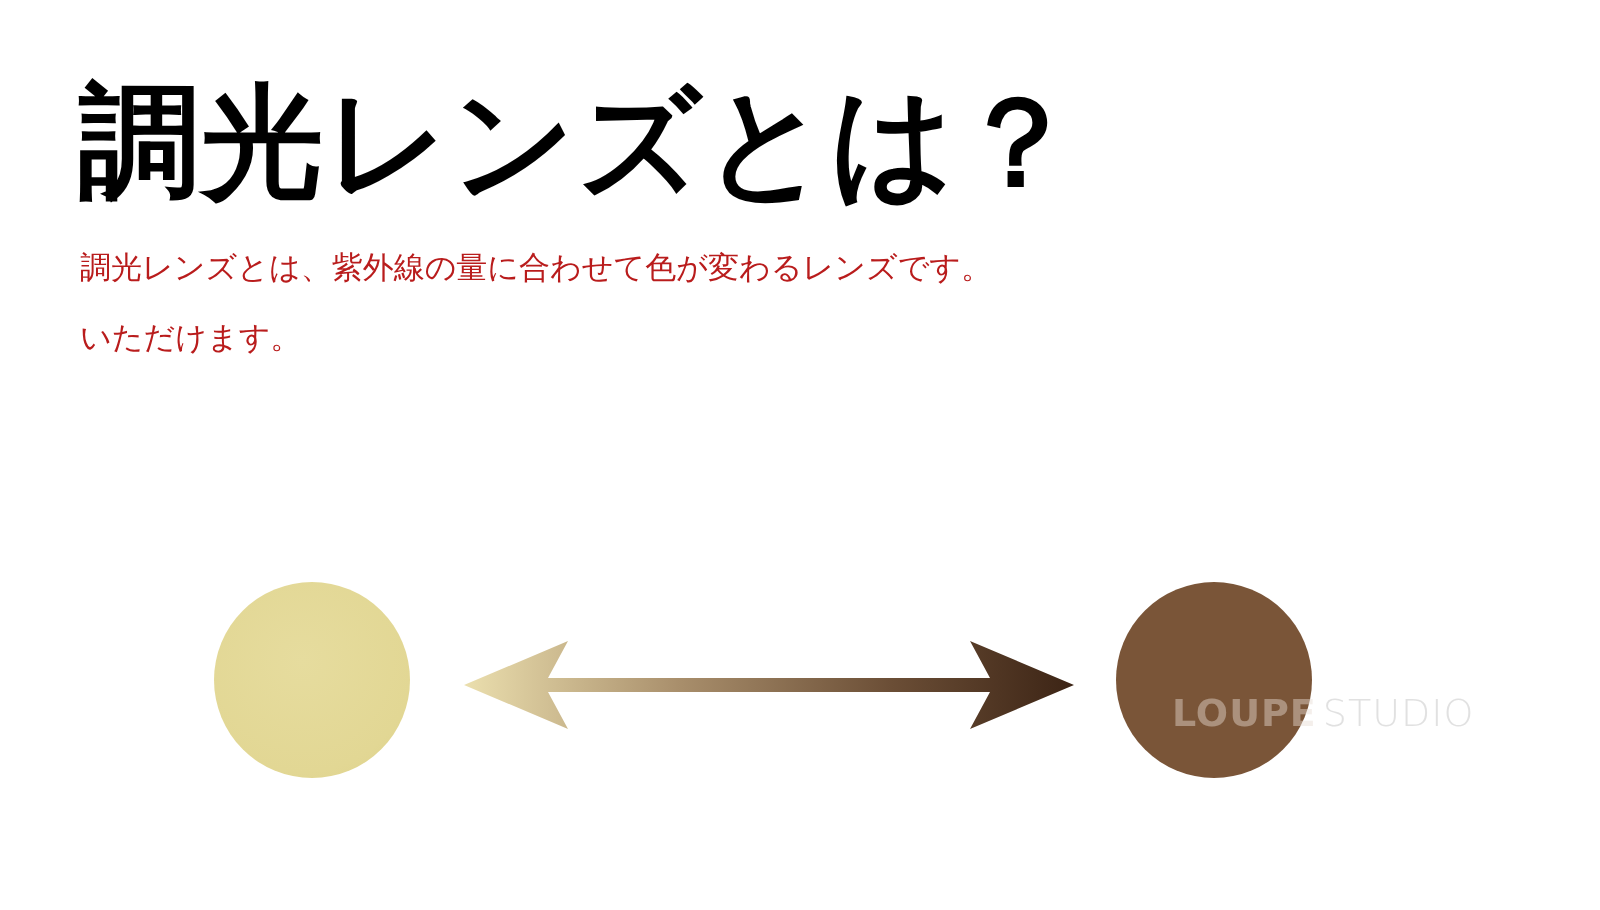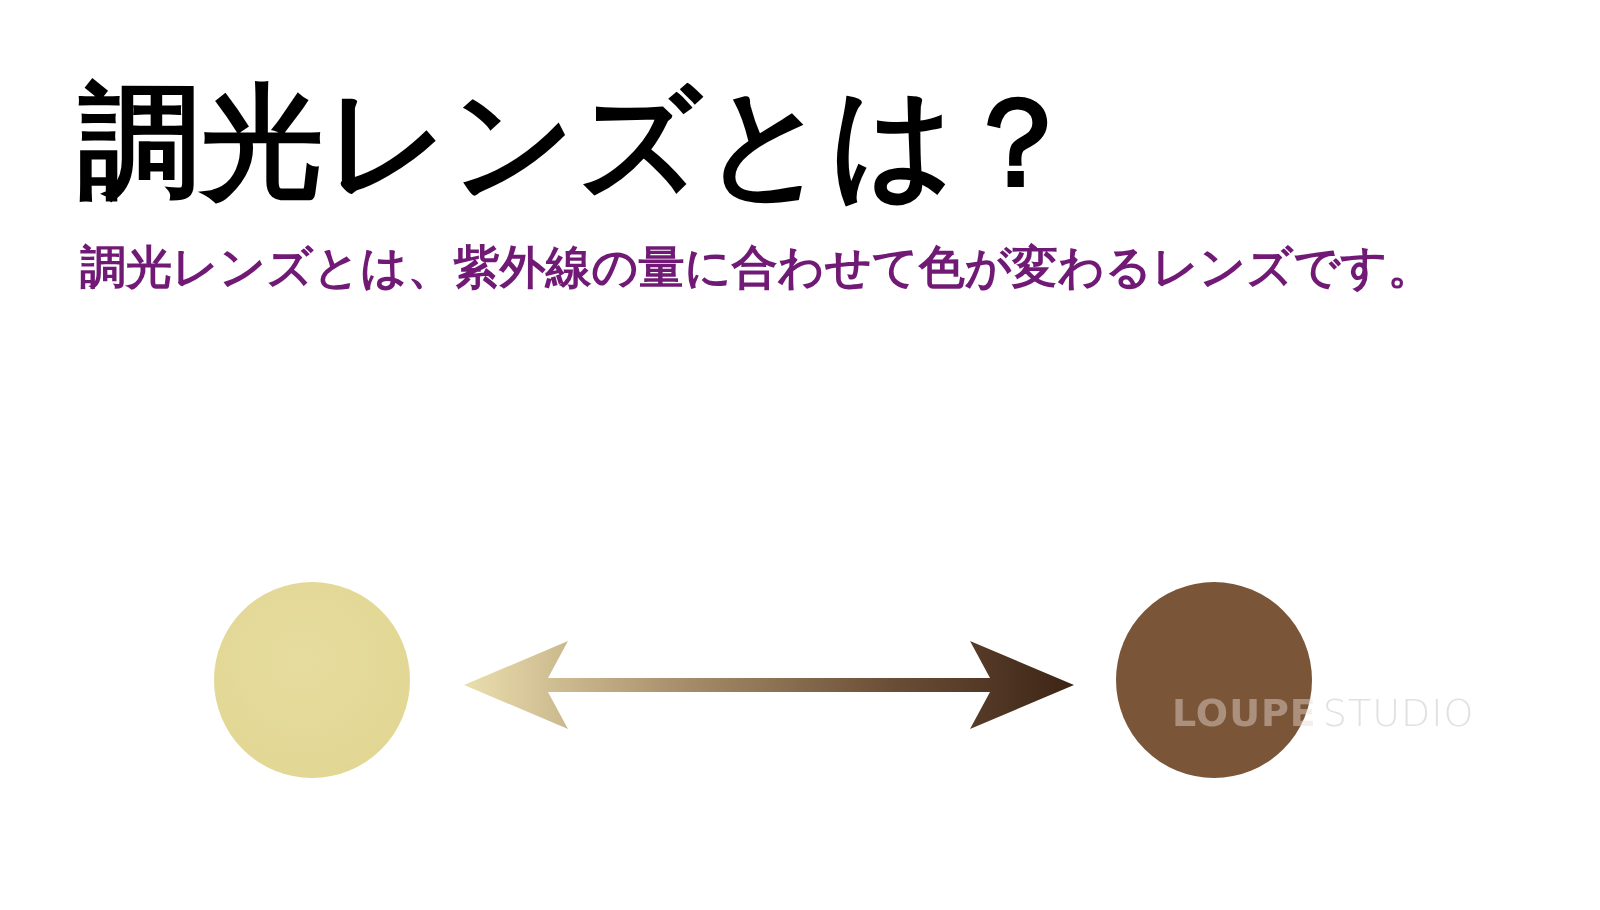--- a/index.html
+++ b/index.html
@@ -28,24 +28,24 @@
       white-space: nowrap;
       transform: scaleX(0.98);
       transform-origin: left top;
     }
     .body-text {
       position: absolute;
       left: 80px;
       top: 232px;
       width: 1440px;
       margin: 0;
-      font-size: 46px;
+      font-size: 31px;
       line-height: 70px;
-      font-weight: 700;
-      color: #701a75;
+      font-weight: 400;
+      color: #b91c1c;
     }
     .body-text .line {
       display: block;
       white-space: nowrap;
     }
     .illustration {
       position: absolute;
       left: 0;
       top: 560px;
       width: 1600px;
@@ -95,20 +95,21 @@
       margin-left: 6px;
     }
   </style>
 </head>
 <body>
 
 <h1 class="title">調光レンズとは？</h1>
 
 <div class="body-text">
   <span class="line">調光レンズとは、紫外線の量に合わせて色が変わるレンズです。</span>
+  <span class="line">いただけます。</span>
 </div>
 
 <div class="illustration">
   <div class="lens lens-light"></div>
 
   <svg class="arrow" viewBox="0 0 622 100" xmlns="http://www.w3.org/2000/svg">
     <defs>
       <linearGradient id="arrowGrad" x1="0" y1="0" x2="1" y2="0">
         <stop offset="0%" stop-color="#ebdfae"></stop>
         <stop offset="35%" stop-color="#a98f6c"></stop>

